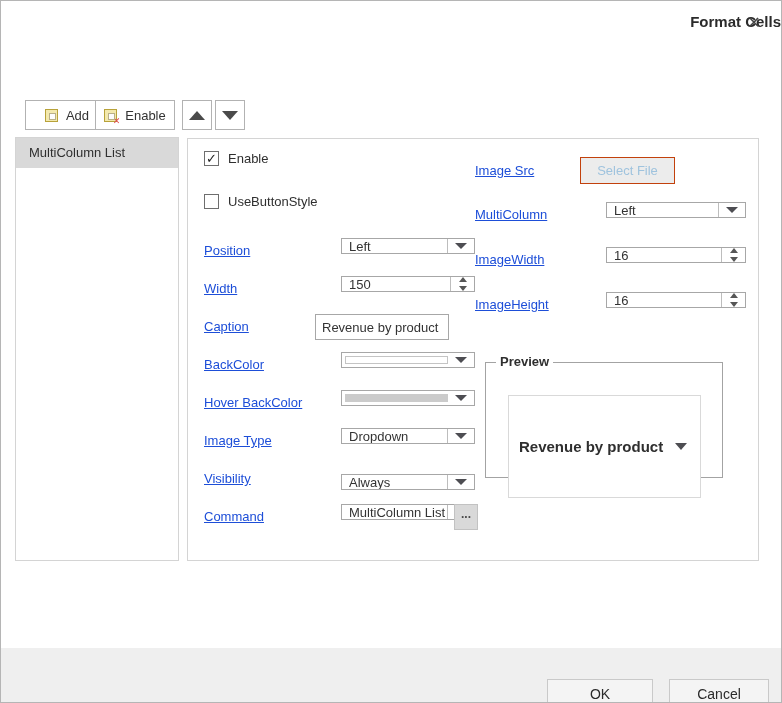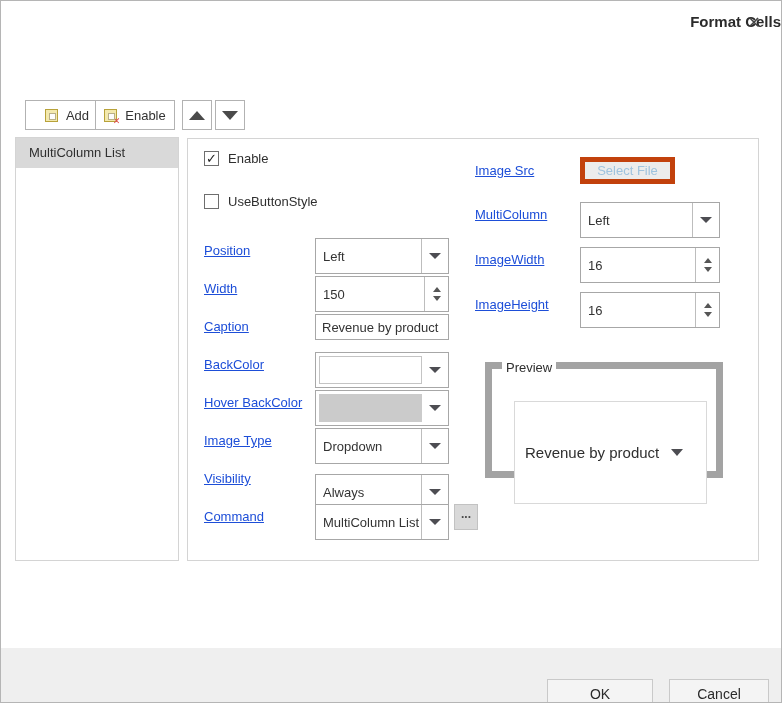--- a/index.html
+++ b/index.html
@@ -27,21 +27,21 @@
   .tri-down-lg { width:0; height:0; border-left:8px solid transparent; border-right:8px solid transparent; border-top:9px solid #4a4a4a; }
 
   
   .listpanel { position:absolute; left:14px; top:136px; width:164px; height:424px; border:1px solid #d4d4d4; background:#fff; }
   .listitem { height:30px; line-height:30px; padding-left:13px; font-size:13px; color:#2f2f2f; cursor:pointer; }
   .listitem.selected { background:#d9d9d9; }
 
   
   .mainpanel { position:absolute; left:186px; top:137px; width:572px; height:423px; border:1px solid #d4d4d4; background:#fff; }
   .flabel { position:absolute; font-size:13px; color:#1d4ed8; white-space:nowrap;text-decoration:underline; }
-  .ctrl { position:absolute; height:36px; }
+  .ctrl { position:absolute; height:16px;margin-left:26px; }
 
   
   .cbrow { position:absolute; left:16px; display:flex; align-items:center; gap:9px; cursor:pointer; }
   .cbox { width:15px; height:15px; border:1px solid #6e6e6e; background:#fff; display:flex; align-items:center; justify-content:center; }
   .cbox .chk { font-size:13px; line-height:13px; color:#222; margin-top:-1px; }
   .cblabel { font-size:13px; color:#2f2f2f; }
 
   
   .dd { border:1px solid #a7a7a7; background:#fff; display:flex; align-items:stretch; }
   .dd .val { flex:1; font-size:13px; color:#333; padding-left:7px; display:flex; align-items:center; overflow:hidden; white-space:nowrap; }
@@ -59,25 +59,25 @@
   .cdd { border:1px solid #a7a7a7; background:#fff; display:flex; align-items:stretch; }
   .cdd .swatch { flex:1; margin:3px 0 3px 3px; }
   .swatch-white { background:#fff; border:1px solid #c4c4c4; }
   .swatch-gray { background:#cbcbcb; }
   .cdd .dd-arrow2 { width:26px; display:flex; align-items:center; justify-content:center; }
 
   
   .tinput { position:absolute; height:26px; border:1px solid #a7a7a7; font-family:inherit; font-size:13px; color:#333; padding:0 2px 0 6px; background:#fff; }
 
   
-  .selfile { position:absolute; height:27px; background:#ececec; border:5px solid #c2410c; color:#9fc3de; font-size:13px; display:flex; align-items:center; justify-content:center; cursor:default; }
+  .selfile { position:absolute; height:27px; background:#ececec; border:1px solid #c2410c; color:#9fc3de; font-size:13px; display:flex; align-items:center; justify-content:center; cursor:default; }
   .morebtn { position:absolute; width:24px; height:26px; background:#d9d9d9; border:1px solid #c2c2c2; color:#4a4a4a; font-size:12px; font-weight:bold; line-height:18px; text-align:center; cursor:pointer; }
 
   
-  .group { position:absolute; left:297px; top:223px; width:238px; height:116px; border:7px solid #a3a3a3; }
+  .group { position:absolute; left:297px; top:223px; width:238px; height:116px; border:1px solid #a3a3a3;font-weight:bold; }
   .group-label { position:absolute; left:10px; top:-9px; background:#fff; padding:0 4px; font-size:13px; color:#2f2f2f; }
   .preview-btn { position:absolute; left:22px; top:32px; width:193px; height:103px; border:1px solid #d9d9d9; background:#fff; display:flex; align-items:center; padding-left:10px; gap:12px; cursor:pointer; }
   .preview-btn .ptext { font-size:15px; color:#2f2f2f; white-space:nowrap; }
   .tri-down-md { width:0; height:0; border-left:6px solid transparent; border-right:6px solid transparent; border-top:7px solid #4d4d52; }
 
   
   .footer { position:absolute; left:0; top:647px; width:100%; height:56px; background:#efefef; }
   .fbtn { position:absolute; top:31px; height:30px; background:#f4f4f4; border:1px solid #c9c9c9; font-family:inherit; font-size:14px; color:#2b2b2b; cursor:pointer; }
 </style>
 </head>

